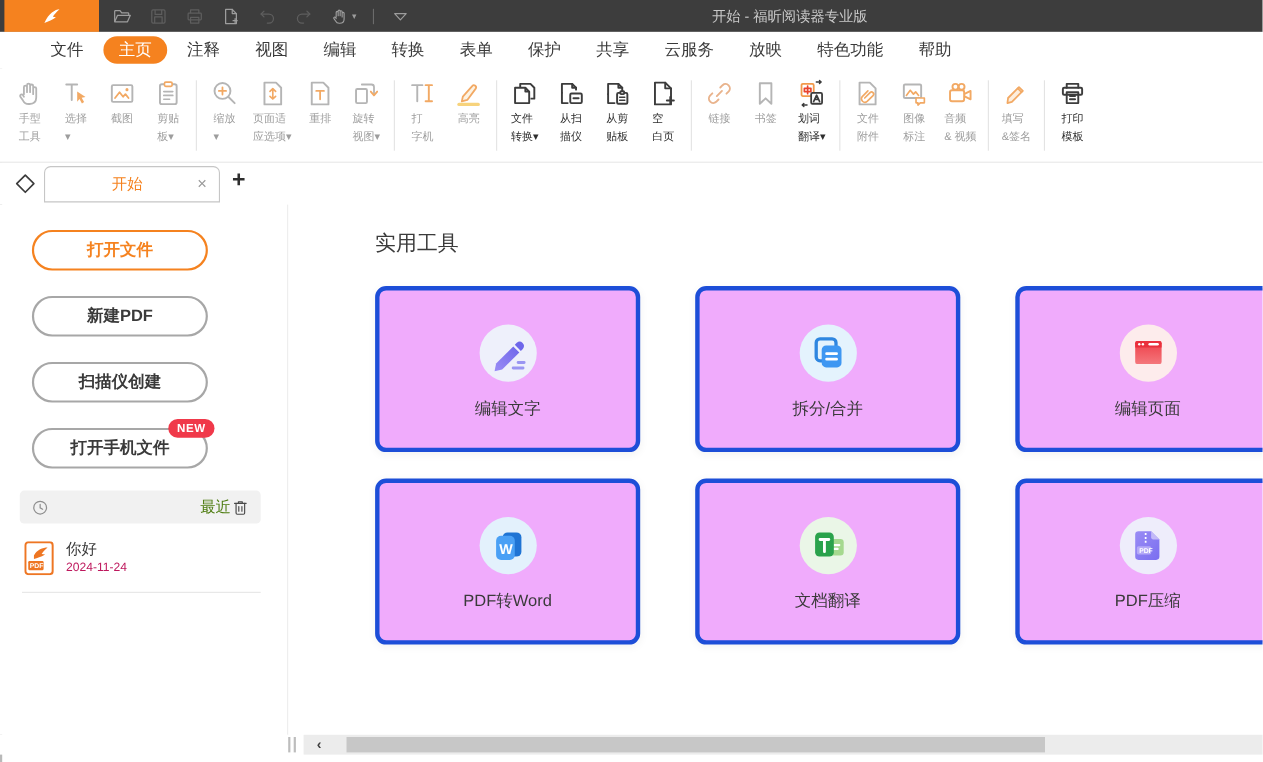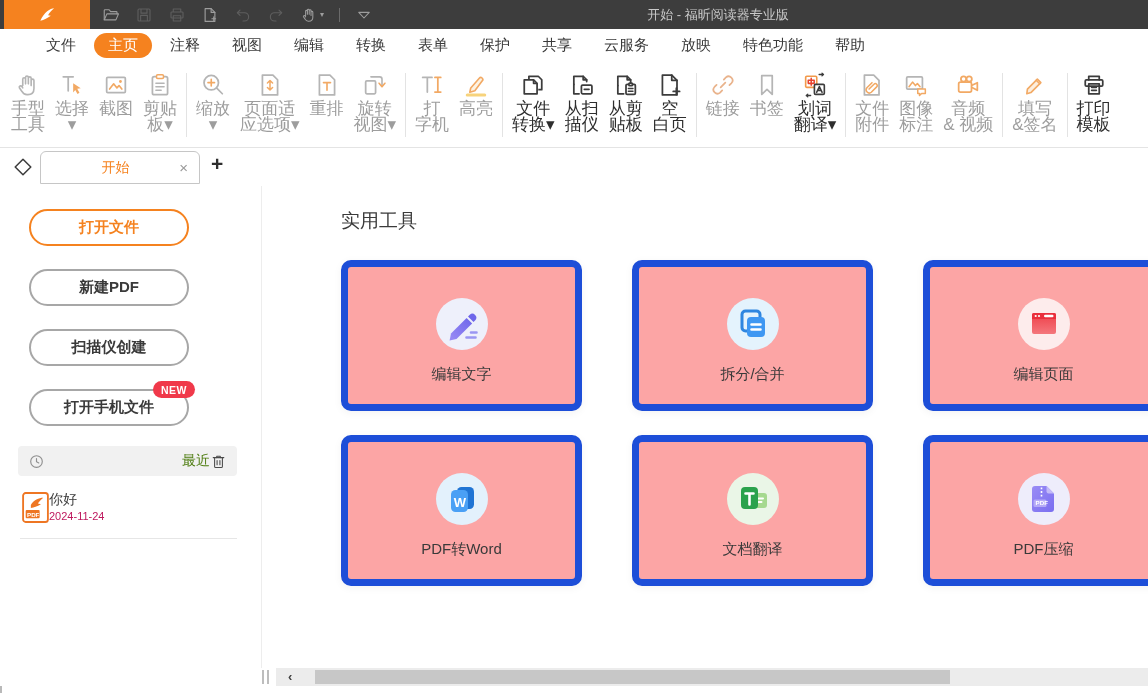--- a/index.html
+++ b/index.html
@@ -30,21 +30,21 @@
   .menu-item { font-size:15px; color:#3a3a3a; padding:3px 14px; margin:0 2px; white-space:nowrap; cursor:default; }
   .menu-item.active { background:#f5821f; color:#fff; border-radius:13px; }
 
   
   .ribbon { position:absolute; top:62px; left:0; right:0; height:86px; background:#fff;
             border-bottom:1px solid #e4e4e4; display:flex; align-items:flex-start; padding:9px 0 0 6px; }
   .ribbon-item { display:flex; flex-direction:column; align-items:center; min-width:42px;
                  padding:0 5px; cursor:default; }
   .ribbon-item .icn { width:28px; height:28px; color:#b5b5b5; }
   .ribbon-item .icn svg { width:28px; height:28px; }
-  .ribbon-item .lbl { margin-top:2px; font-size:17px; line-height:16px; text-align:center;
+  .ribbon-item .lbl { margin-top:2px; font-size:10px; line-height:16px; text-align:left;
                       white-space:pre-line; color:#9d9d9d; }
   .ribbon-item.enabled .icn { color:#3c3c3c; }
   .ribbon-item.enabled .lbl { color:#2e2e2e; }
   .ribbon-sep { width:1px; background:#e3e3e3; height:64px; margin:2px 4px; }
 
   
   .tabbar { position:absolute; top:148px; left:0; right:0; height:38px; background:#fff;text-align:center; }
   .tab-pencil { position:absolute; left:11px; top:7px; width:24px; height:24px; }
   .tab-pencil svg { width:24px; height:24px; }
   .tab { position:absolute; left:40px; top:3px; width:160px; height:33px; background:#fff;
@@ -61,30 +61,30 @@
             font-size:15px; font-weight:bold; color:#3a3a3a; cursor:default; }
   .sb-btn.primary { border-color:#f5821f; color:#f5821f; }
   .new-badge { position:absolute; top:-10px; right:-8px; background:#f0394a; color:#fff;
                font-size:10.5px; font-weight:bold; letter-spacing:.5px; padding:2.5px 8px; border-radius:9px; }
   .recent-header { position:absolute; left:18px; top:260px; width:219px; height:30px; background:#f1f1f1;
                    border-radius:4px; display:flex; align-items:center; padding:0 10px; }
   .recent-header .rh-icn svg { width:17px; height:17px; display:block; }
   .recent-title { margin-left:18px; font-size:14px; color:#4d7c0f; flex:1;text-align:right; }
   .trash-btn svg { width:17px; height:17px; display:block; }
   .recent-list { position:absolute; left:22px; top:298px; width:216px; }
-  .recent-item { display:flex; align-items:center; padding:6px 0; cursor:default; }
+  .recent-item { display:flex; align-items:center; gap:11px; padding:6px 0; cursor:default; }
   .recent-file-icon svg { width:27px; height:31px; display:block; }
   .recent-name { font-size:14px; color:#3a3a3a; line-height:18px; }
   .recent-date { font-size:11px; color:#be185d; line-height:17px; }
   .recent-divider { position:absolute; left:20px; top:352px; width:217px; height:1px; background:#e6e6e6; }
 
   
   .main { position:absolute; left:263px; top:186px; right:0; height:482px; overflow:hidden; background:#fff; }
   .main-heading { position:absolute; left:78px; top:22px; font-size:19px; color:#3b3b3b; }
-  .card { position:absolute; width:241px; height:151px; background:#fca5a5; border:7px solid #1d4ed8;
+  .card { position:absolute; width:241px; height:151px; background:#f0abfc; border:4px solid #1d4ed8;
           border-radius:10px; box-shadow:0 2px 8px rgba(0,0,0,.05);
           display:flex; flex-direction:column; align-items:center; cursor:default; }
   .card-circle { width:52px; height:52px; border-radius:50%; margin-top:31px;
                  display:flex; align-items:center; justify-content:center; }
   .card-circle svg { width:48px; height:48px; }
   .card-label { margin-top:15px; font-size:15px; color:#3a3a3a; }
 
   
   .hscroll { position:absolute; left:0; top:668px; right:0; height:18px; background:#fff; }
   .splitter-grip { position:absolute; left:262px; top:2px; width:7px; height:14px;

